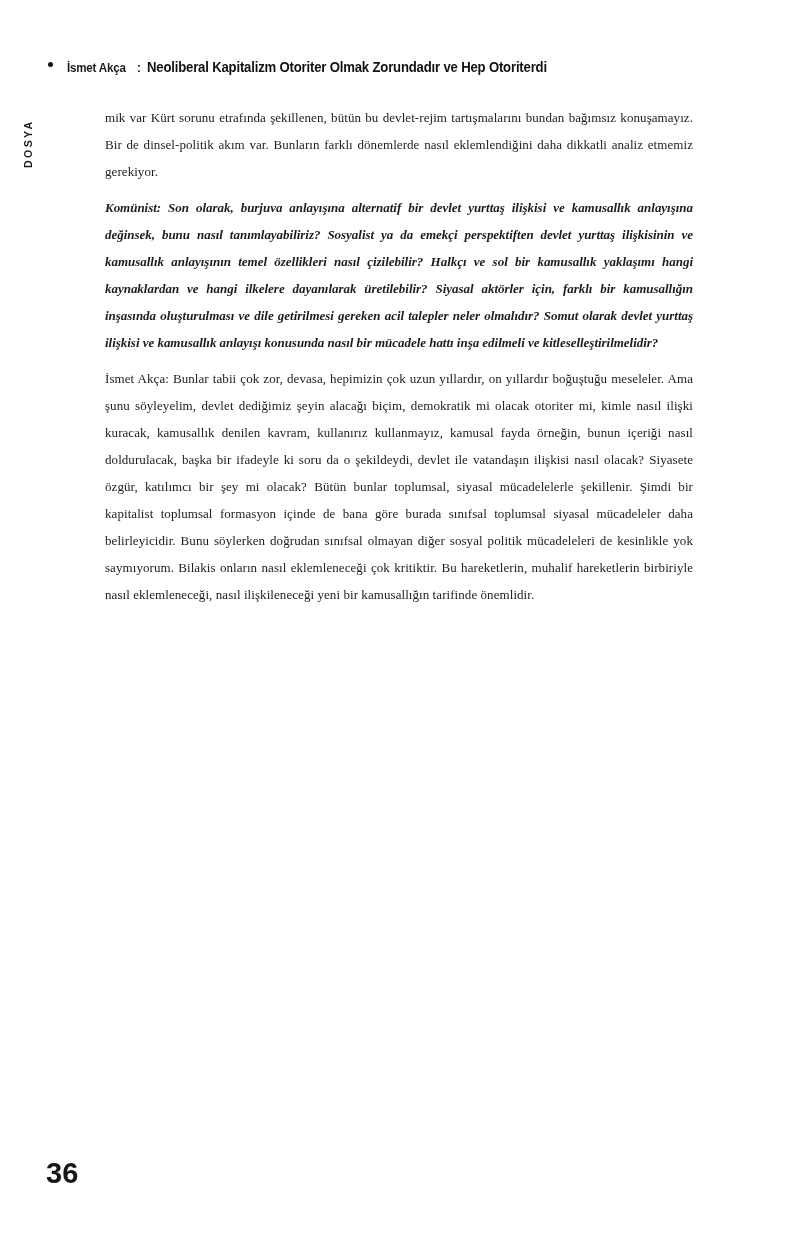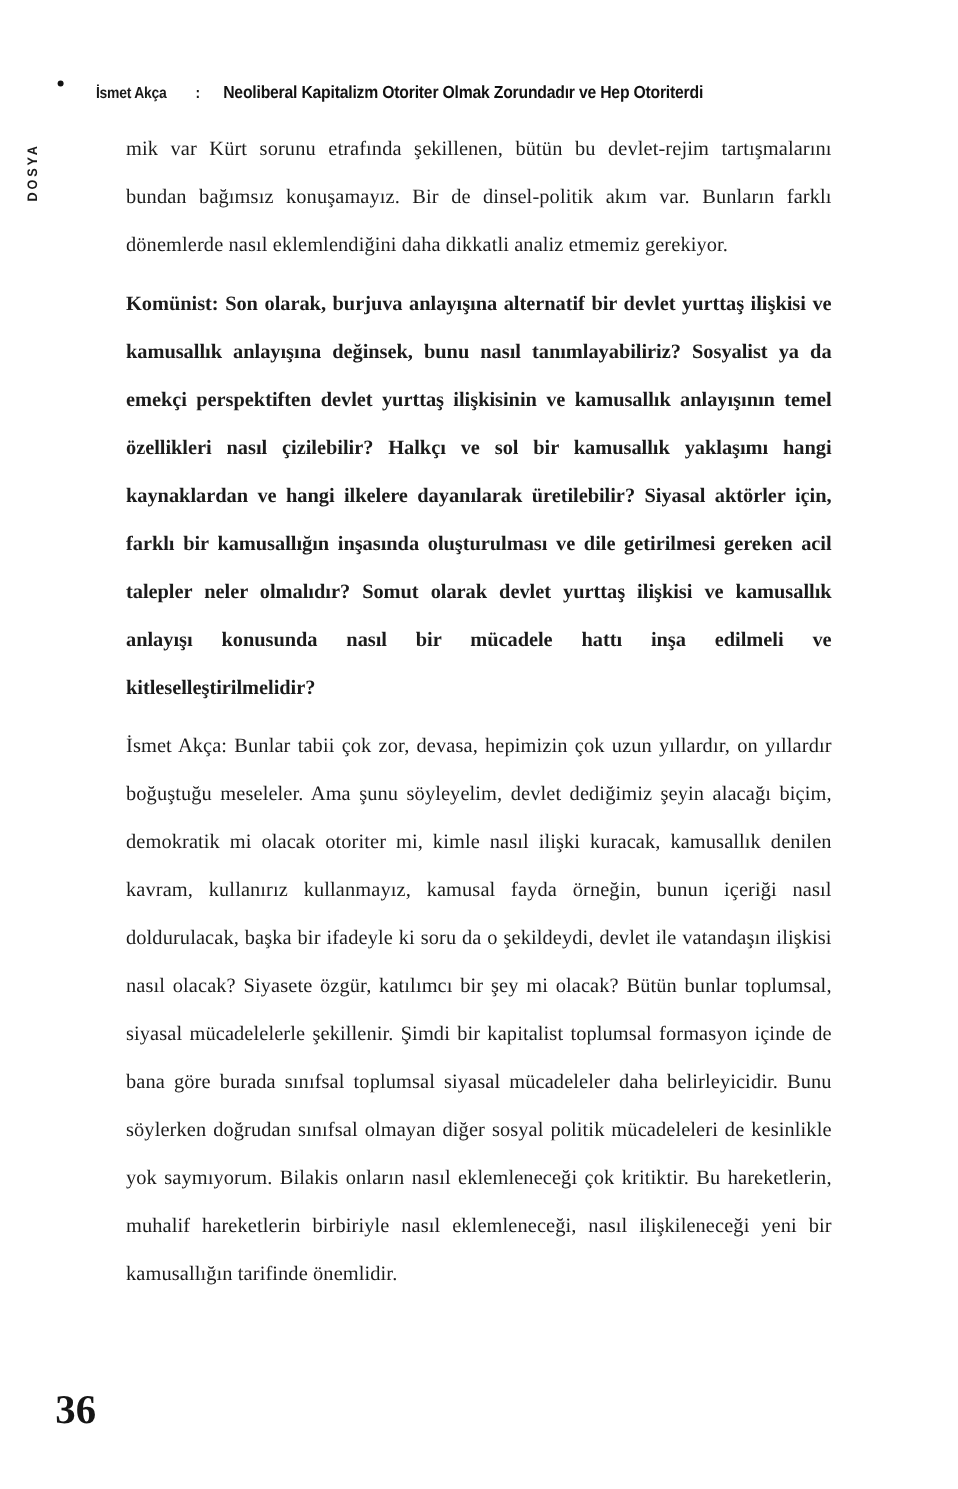--- a/index.html
+++ b/index.html
@@ -23,24 +23,23 @@
     background: #ffffff;
   }
 
   
   .running-head {
     position: absolute;
     left: 48px;
     top: 59px;
     width: 700px;
     display: flex;
-    align-items: flex-start;
-    gap: 16px;
+    align-items: center;
+    gap: 3px;
     white-space: nowrap;
-    margin-top: 11px;
   }
   .head-bullet {
     display: inline-block;
     width: 5px;
     height: 5px;
     border-radius: 50%;
     background: #121212;
     margin-right: 11px;
     position: relative;
     top: -3px;
@@ -102,47 +101,48 @@
 
   
   .text-column {
     position: absolute;
     left: 105px;
     top: 104px;
     width: 588px;
   }
   .para {
     margin: 0 0 0 0;
-    font-size: 17px;
-    line-height: 40px;
+    font-size: 13px;
+    line-height: 27px;
     text-align: justify;
     text-justify: inter-word;
     hyphens: manual;
     color: #1c1c1c;
     letter-spacing: 0.005em;
   }
   .para + .para {
     margin-top: 9.2px;
   }
   .para .speaker {
     font-weight: 400;
   }
   .para.bold-q {
     font-weight: 700;
     letter-spacing: -0.002em;
+    font-style: italic;
   }
 
   
   .folio {
     position: absolute;
     left: 46px;
     top: 1157px;
-    font-family: Liberation Serif, serif;
+    font-family: Liberation Sans, sans-serif;
     font-weight: 700;
-    font-size: 34px;
+    font-size: 29px;
     color: #161616;
     letter-spacing: 0.2px;
   }
 </style>
 </head>
 <body>
 
 <div class="page">
 
   <div class="running-head">

